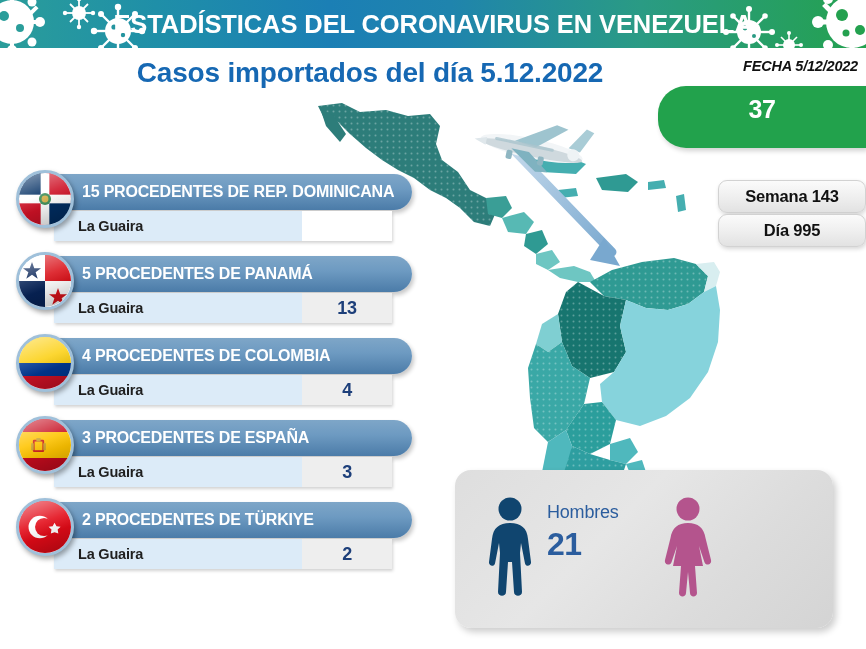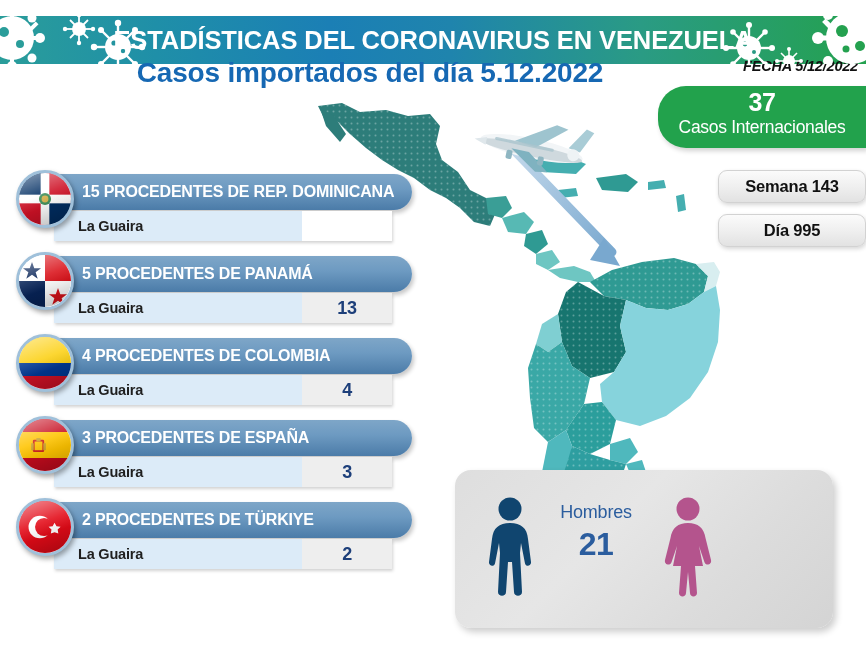--- a/index.html
+++ b/index.html
@@ -9,21 +9,21 @@
     height: 649px;
     background: #ffffff;
     font-family: "Liberation Sans", sans-serif;
     overflow: hidden;
     position: relative;
   }
 
   
   .header-bar {
     position: absolute;
-    left: 0; top: 16px;
+    left: 0; top: 0;
     width: 866px; height: 48px;
     background: linear-gradient(90deg,
         #2a9d9a 0%, #1f8fa8 18%, #1b7fb5 38%,
         #1f84ad 52%, #2a9b84 74%, #24a14f 100%);
     overflow: hidden;
   }
   .header-title {
     position: absolute;
     left: 0; top: 0;
     width: 866px; height: 48px;
@@ -71,21 +71,21 @@
   .green-badge {
     position: absolute;
     right: 0; top: 86px;
     width: 208px; height: 62px;
     background: #22a24c;
     border-radius: 28px 0 0 28px;
     color: #ffffff;
     text-align: center;
     box-shadow: 2px 3px 5px rgba(0,0,0,0.18);
     z-index: 5;
-    padding-top: 3px;
+    padding-top: 10px;
   }
   .green-badge .num {
     font-size: 25px; font-weight: bold; line-height: 27px;
     letter-spacing: -0.3px;
   }
   .green-badge .lbl {
     font-size: 17.5px; font-weight: normal; line-height: 22px;
     letter-spacing: -0.3px;
   }
 
@@ -97,21 +97,21 @@
     background: linear-gradient(180deg,#fbfbfb 0%, #eeeeee 55%, #e2e2e2 100%);
     border: 1px solid #d2d2d2;
     border-radius: 9px;
     color: #111111;
     font-size: 16.5px; font-weight: bold;
     text-align: center; line-height: 31px;
     letter-spacing: -0.2px;
     box-shadow: 1px 2px 4px rgba(0,0,0,0.16);
     z-index: 5;
   }
-  .pill-week { top: 170px; }
+  .pill-week { top: 180px; }
   .pill-day  { top: 214px; }
 
   
   .country-row {
     position: absolute;
     left: 8px;
     width: 415px;
     height: 78px;
     z-index: 4;
   }
@@ -192,21 +192,21 @@
                 #dcdcdc 70%, #d4d4d4 100%);
     border-radius: 16px;
     box-shadow: 3px 4px 7px rgba(0,0,0,0.2);
     z-index: 5;
   }
   .gender-cell {
     position: absolute;
     top: 26px;
     width: 178px; height: 108px;
   }
-  .gender-cell.men   { left: 12px; text-align: center; }
+  .gender-cell.men   { left: 12px; }
   .gender-cell.women { left: 190px; }
   .gender-icon {
     position: absolute;
     left: 16px; top: 0;
     width: 54px; height: 104px;
   }
   .gender-text {
     position: absolute;
     left: 80px; top: 6px;
     width: 98px;
@@ -475,21 +475,20 @@
       <rect x="30" y="40" width="6" height="9" rx="2" fill="#8fb6c2"></rect>
       <rect x="62" y="40" width="6" height="9" rx="2" fill="#8fb6c2"></rect>
       <circle cx="96" cy="32" r="6" fill="#eef3f5"></circle>
       <rect x="16" y="30" width="60" height="3" rx="1.5" fill="#aac4cd" opacity="0.8"></rect>
     </g>
   </svg>
 </div>
 
 <div class="green-badge">
   <div class="num">37</div>
-  <div class="lbl">Casos Internacionales</div>
 </div>
 
 <div class="pill pill-week">Semana 143</div>
 <div class="pill pill-day">Día 995</div>
 
 <div class="country-row" style="top:170px;">
   <div class="flag">
     <svg class="flag-inner" viewBox="0 0 60 60">
       <rect x="0" y="0" width="30" height="30" fill="#002d62"></rect>
       <rect x="30" y="0" width="30" height="30" fill="#ce1126"></rect>

